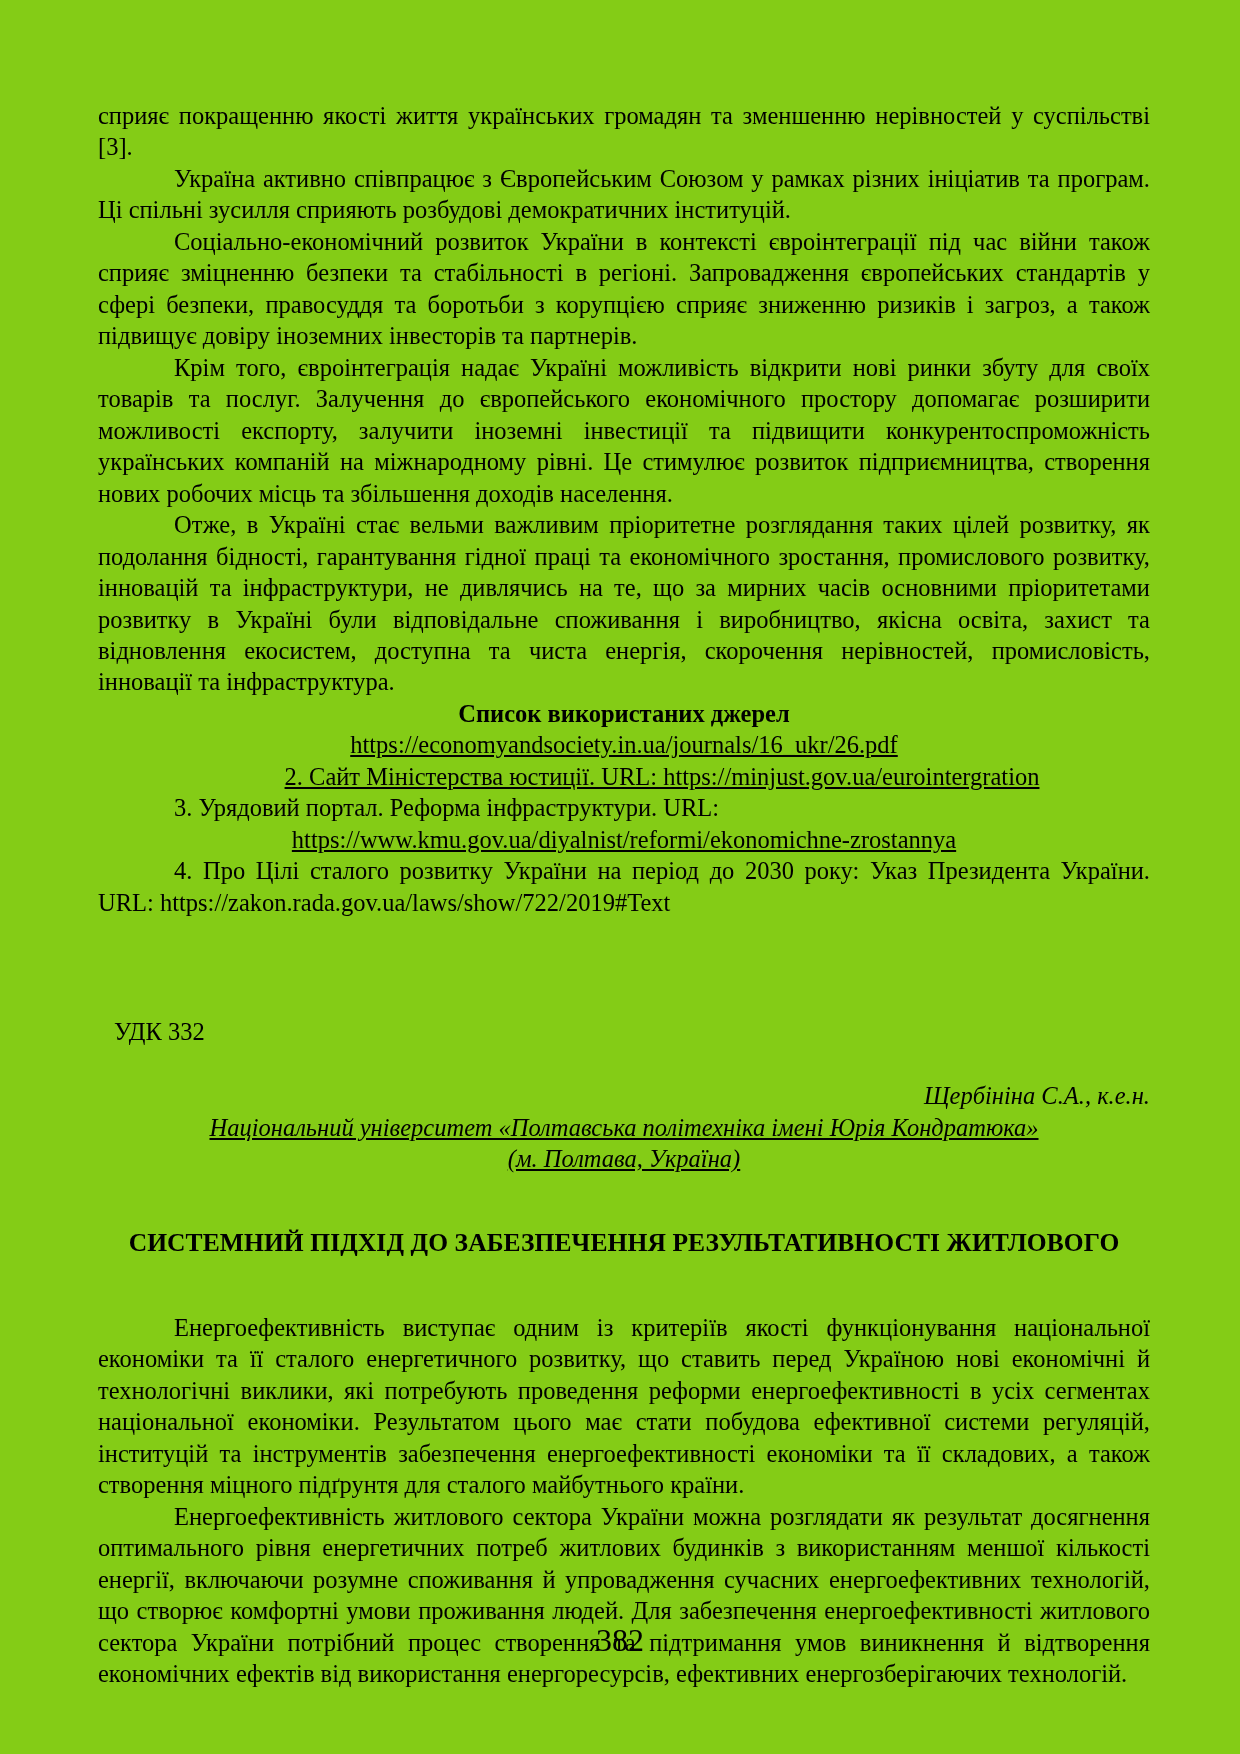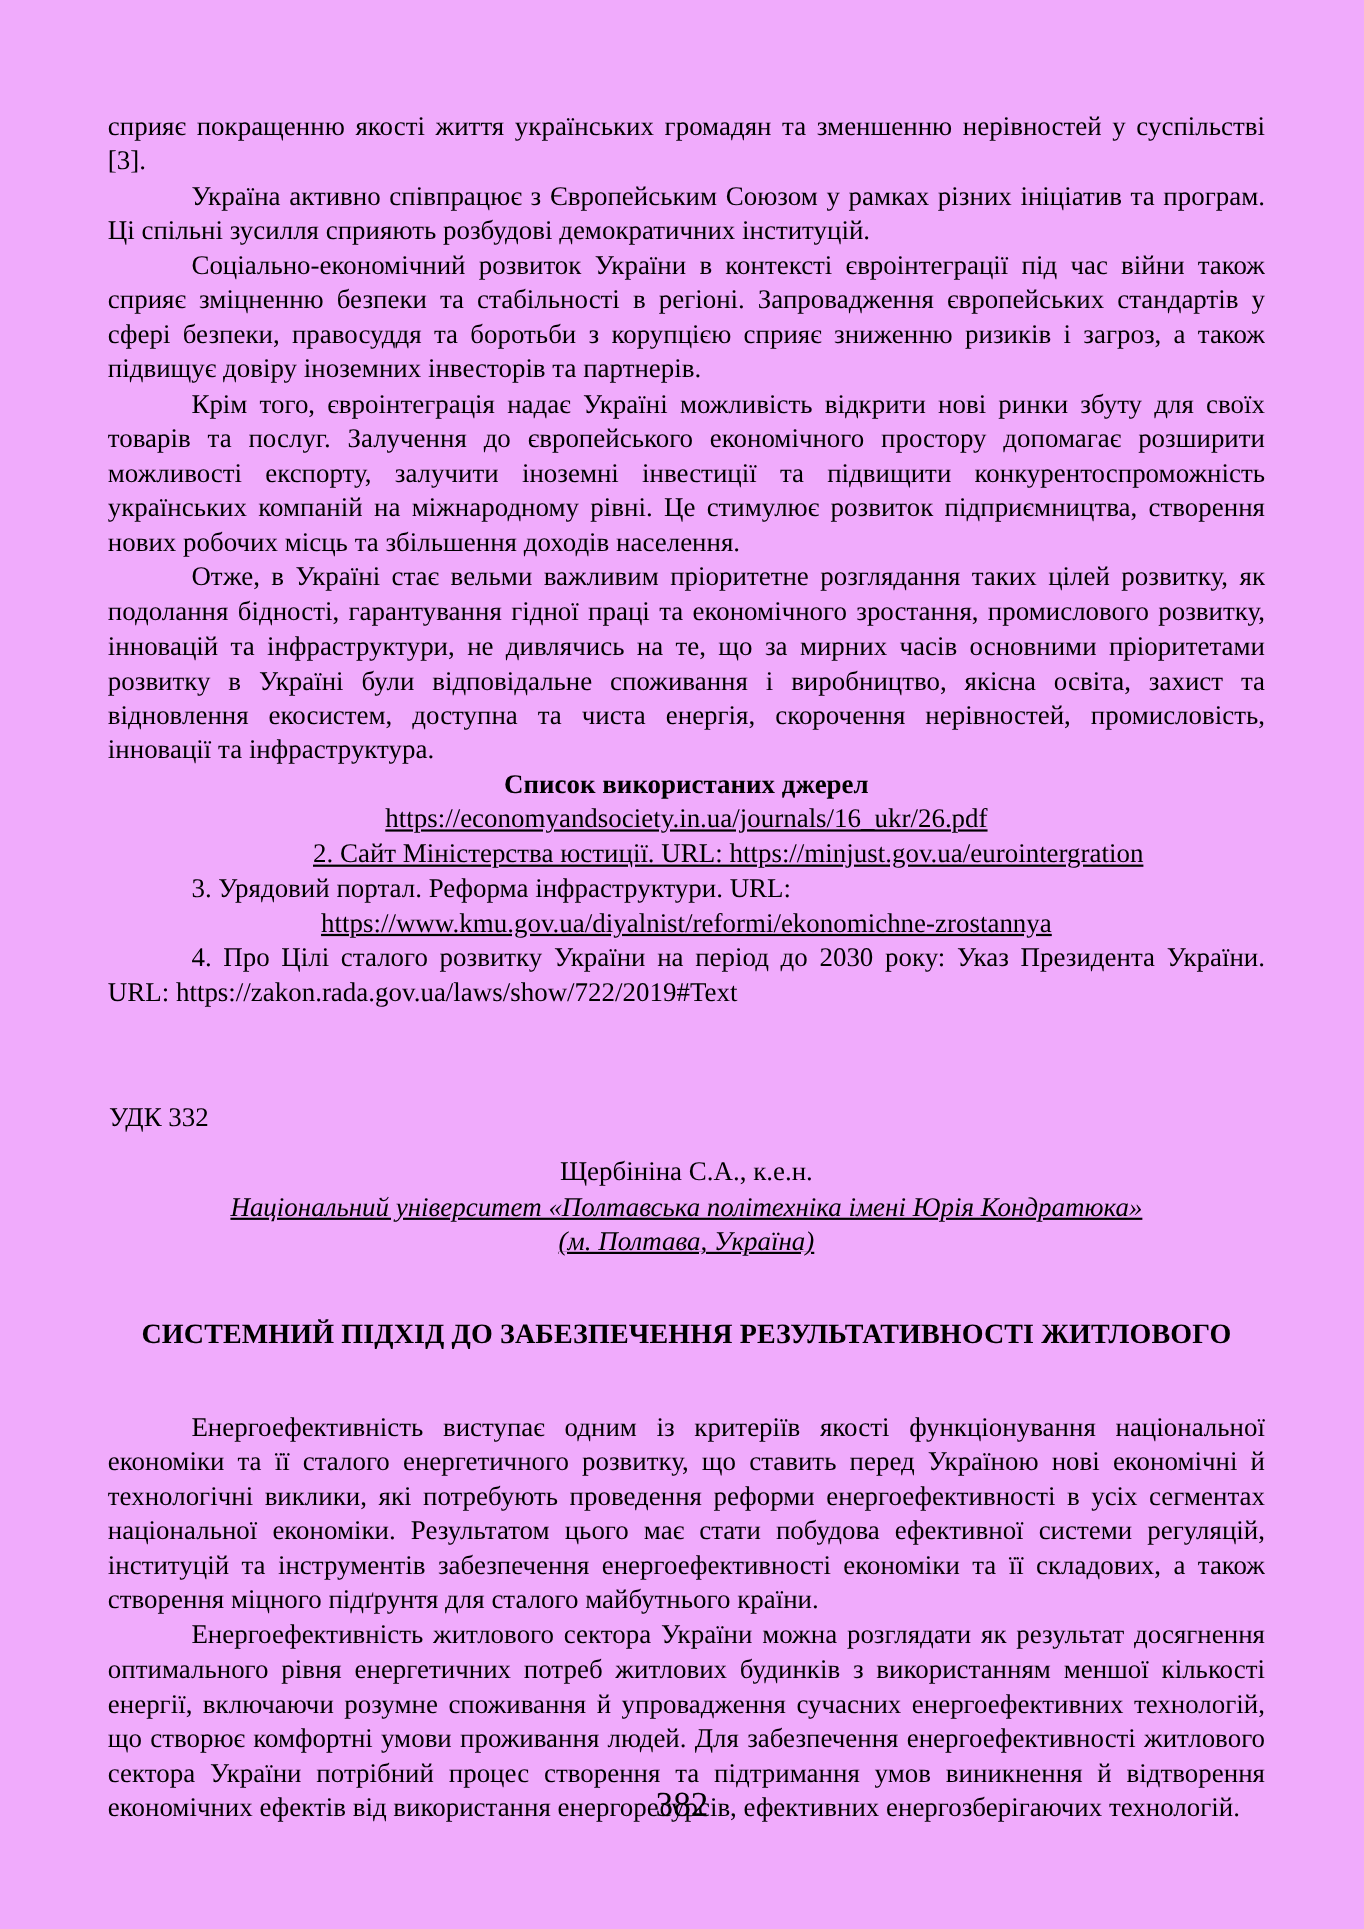--- a/index.html
+++ b/index.html
@@ -8,21 +8,21 @@
     background: #ffffff;
   }
   body {
     font-family: "Liberation Serif", "DejaVu Serif", serif;
     color: #000000;
   }
   .page {
     position: relative;
     width: 1240px;
     height: 1754px;
-    background: #f0abfc;
+    background: #84cc16;
     box-sizing: border-box;
     padding: 100px 90px 0 98px;
     overflow: hidden;
   }
   .doc-body {
     width: 1052px;
   }
   p.para {
     margin: 0;
     font-size: 24.5px;
@@ -53,30 +53,31 @@
     text-align: center;
     text-decoration: underline;
   }
   em.ital {
     font-style: italic;
   }
   .spacer-lg { height: 52px; }
   .spacer-md { height: 30px; }
   .spacer-sm { height: 16px; }
   .udk {
-    margin: 1px;
+    margin: 16px;
     font-size: 24.5px;
     line-height: 1.285;
     text-align: left;
   }
   .author {
     margin: 0;
     font-size: 24.5px;
     line-height: 1.3;
-    text-align: center;
+    text-align: right;
+    font-style: italic;
   }
   .affil {
     margin: 0;
     font-size: 24.5px;
     line-height: 1.3;
     text-align: center;
     font-style: italic;
     text-decoration: underline;
   }
   .article-title {

